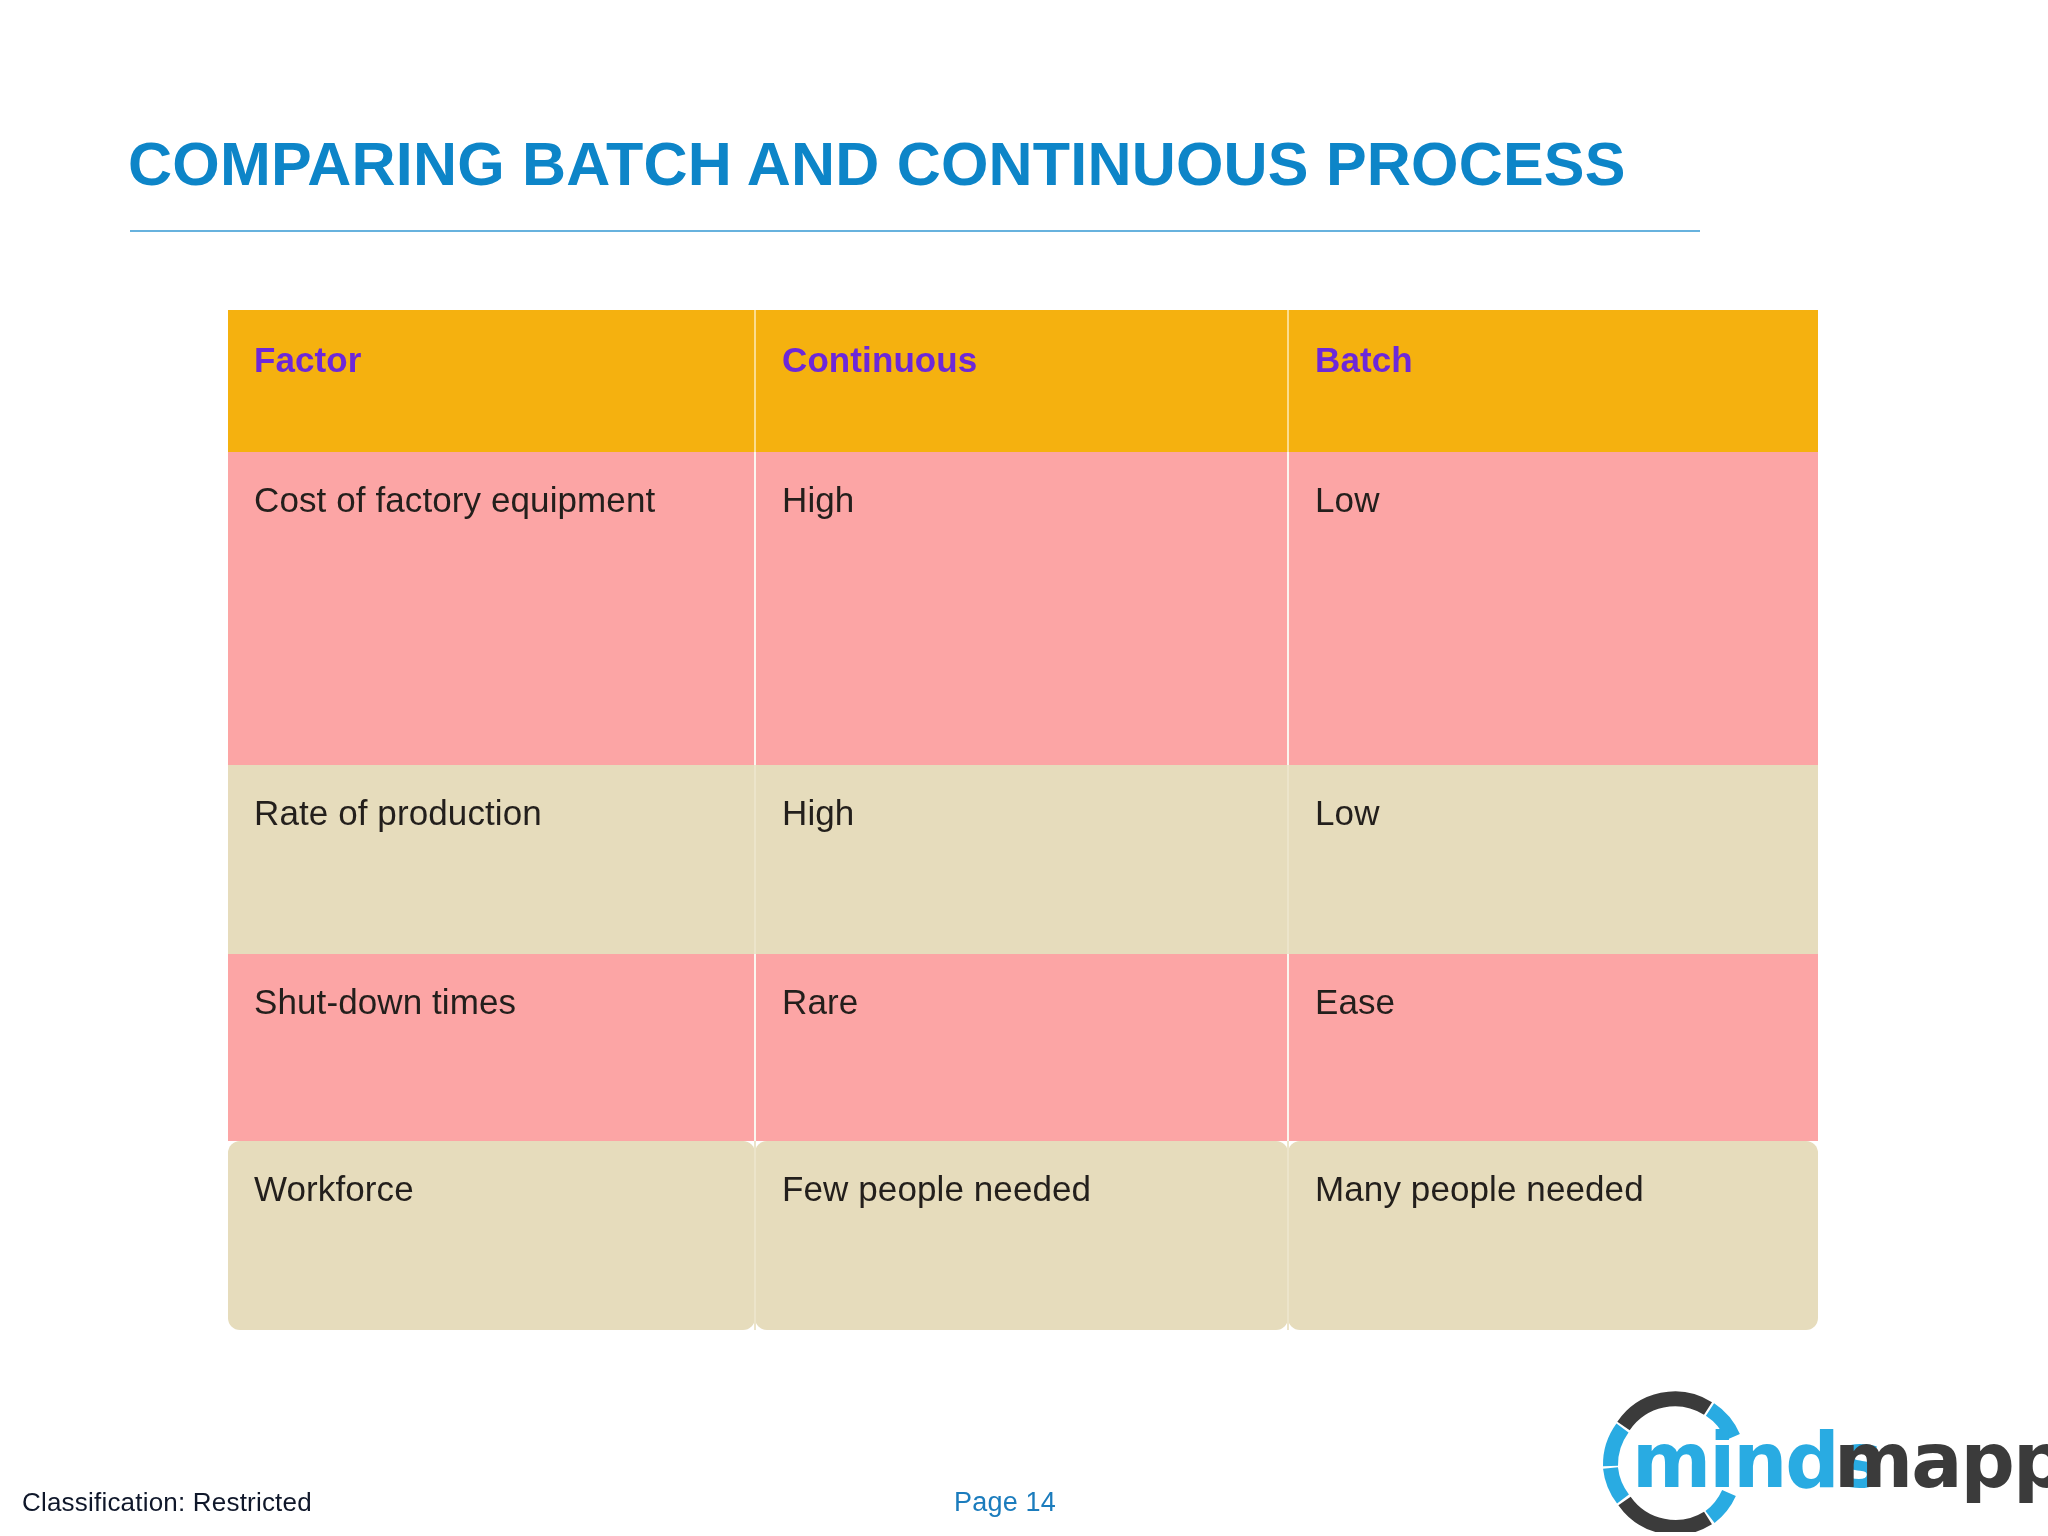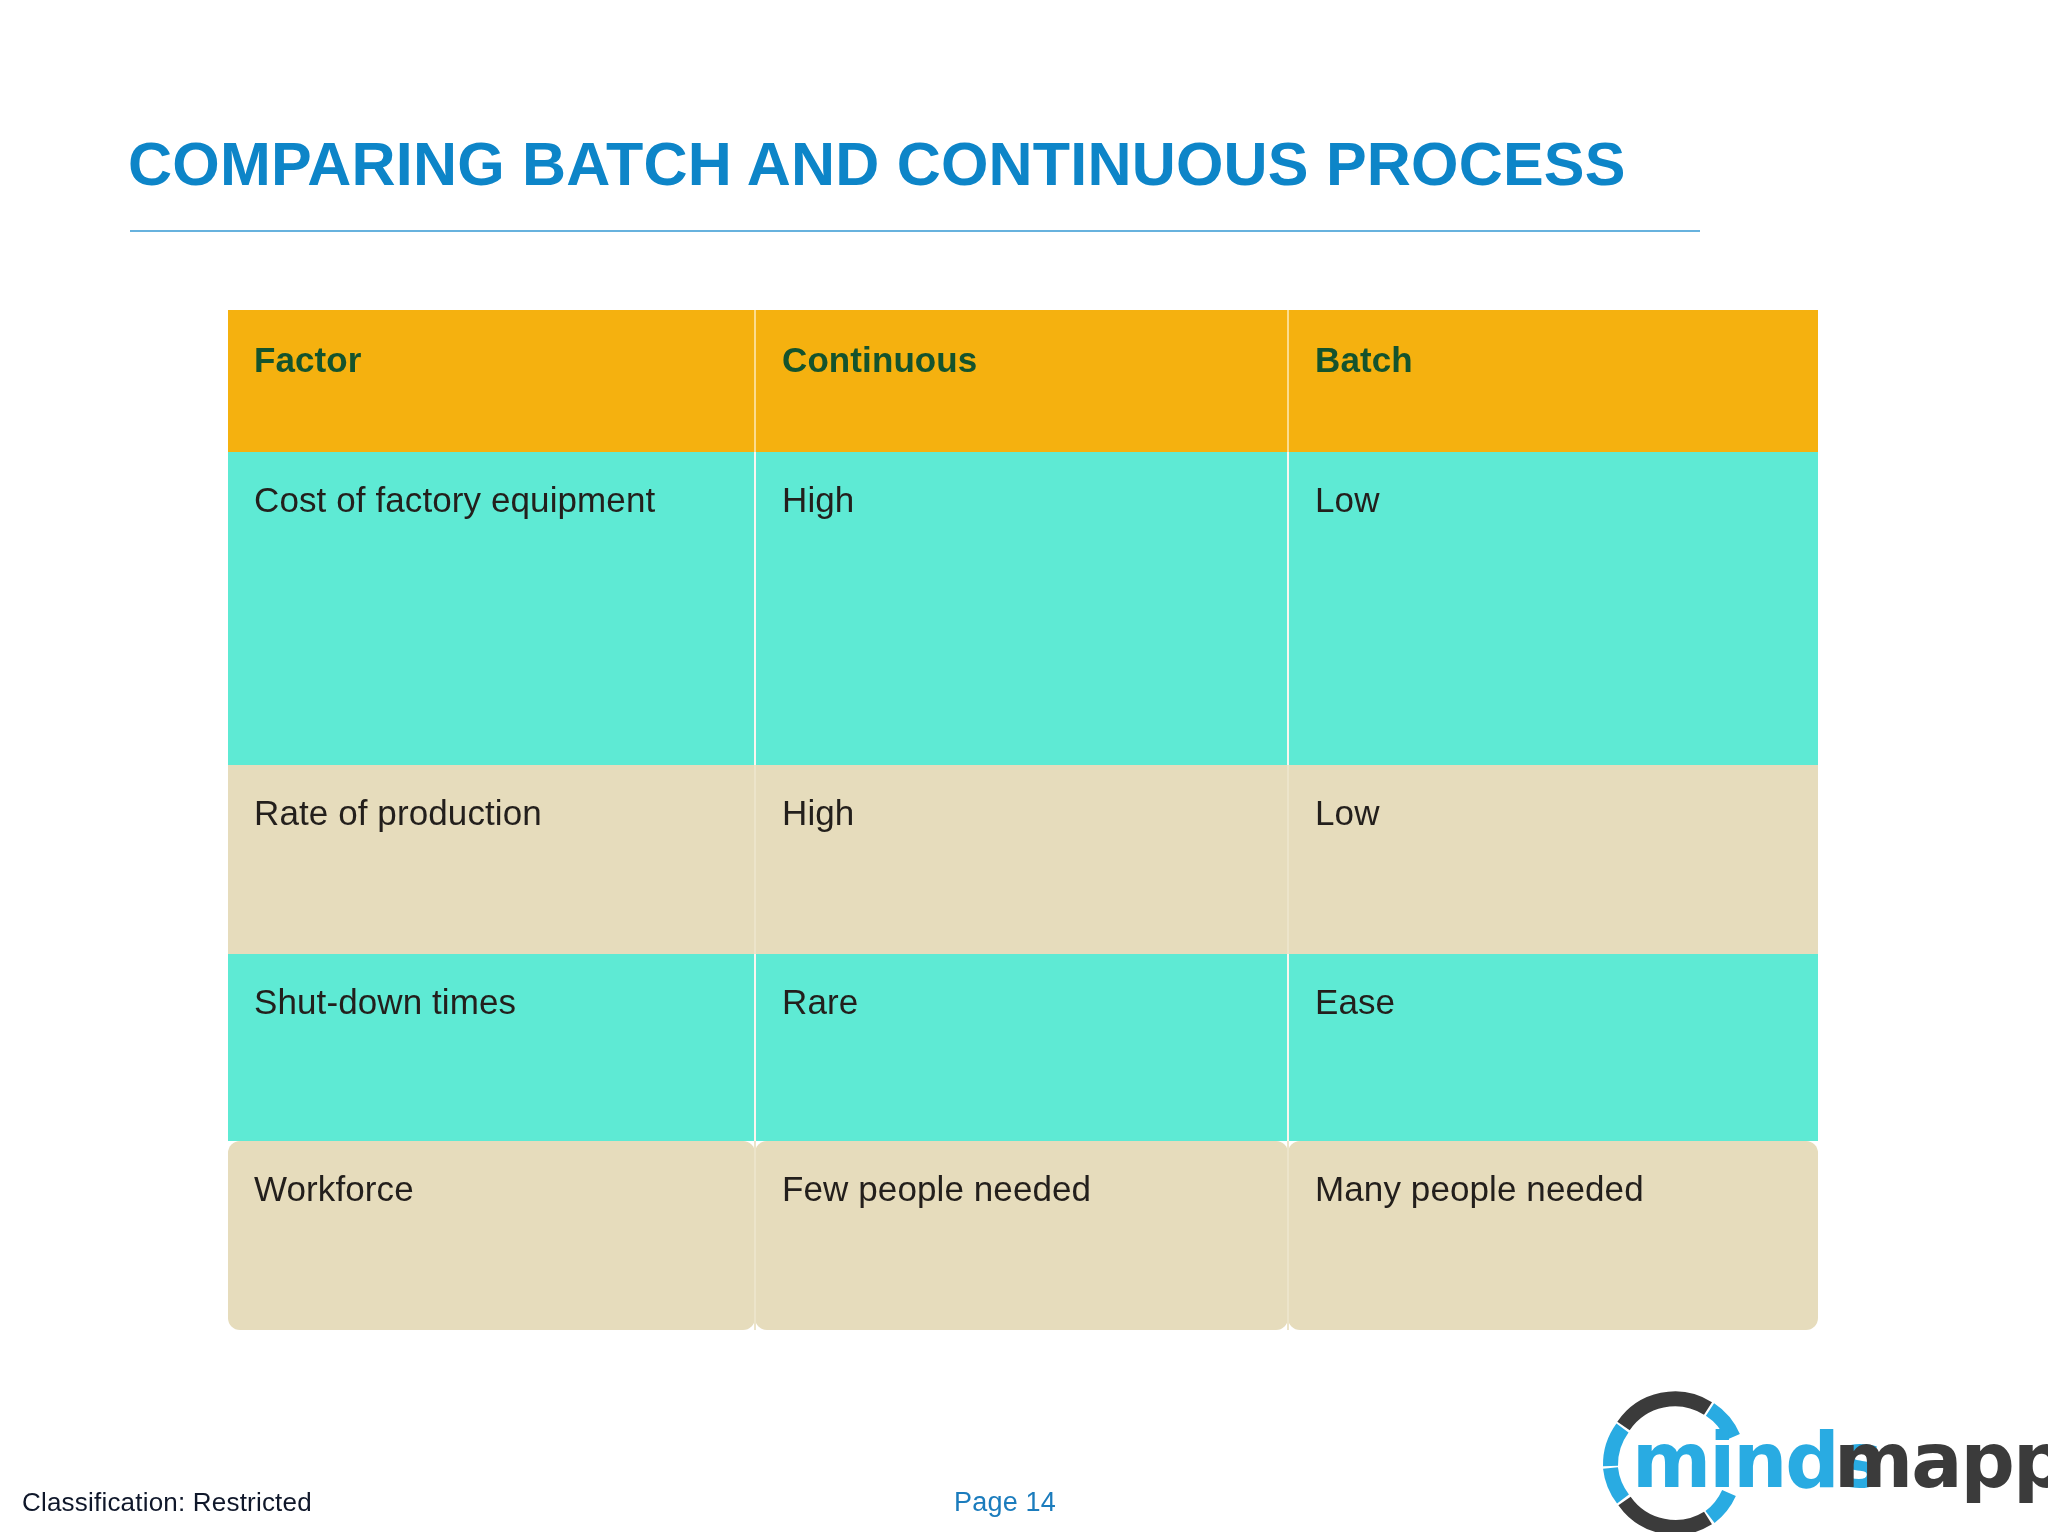--- a/index.html
+++ b/index.html
@@ -72,40 +72,40 @@
     padding: 26px 0 0 26px;
     border-right: 2px solid #ffffff;
     box-sizing: border-box;
   }
   table.cmp th:last-child,
   table.cmp td:last-child { border-right: none; }
 
   table.cmp thead th {
     height: 142px;
     background: #f5b10f;
-    color: #14532d;
+    color: #6d28d9;
     font-size: 35px;
     font-weight: 700;
     text-align: left;
     padding-top: 30px;
     border-right: 2px solid #fbdc8e;
     letter-spacing: 0.1px;
     margin-top: 29px;
   }
   table.cmp thead th:last-child { border-right: none; }
 
   table.cmp tbody td {
     font-size: 35px;
     font-weight: 400;
     color: #231f1c;
     letter-spacing: 0.1px;
     line-height: 1.28;
   }
 
-  tr.row-light td { background: #5eead4; }
+  tr.row-light td { background: #fca5a5; }
   tr.row-dark  td { background: #e6dcbc; margin-left: 15px; }
 
   tr.row-light td { border-right: 2px solid #faf6ef; }
   tr.row-dark  td { border-right: 2px solid #ece4ca; }
   tr.row-light td:last-child,
   tr.row-dark  td:last-child { border-right: none; }
 
   tr.r1 td { height: 265px; }
   tr.r2 td { height: 160px; }
   tr.r3 td { height: 158px; }

